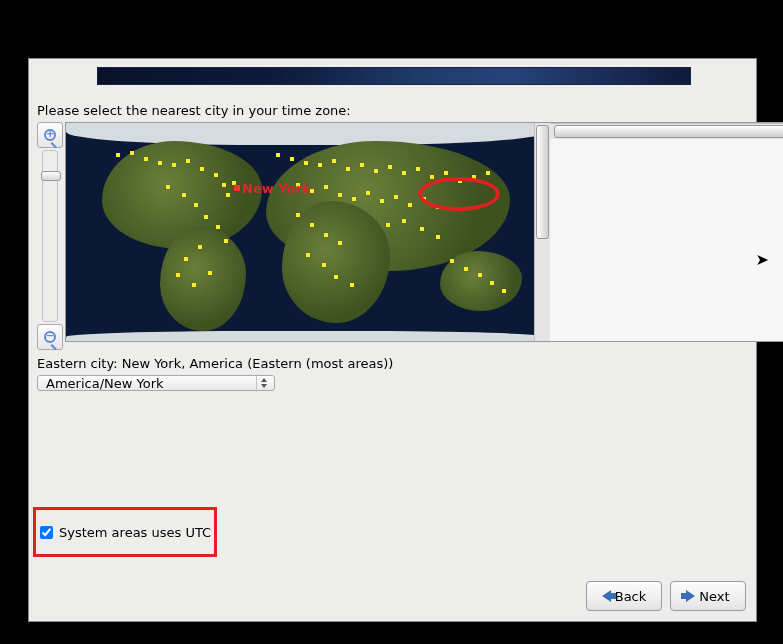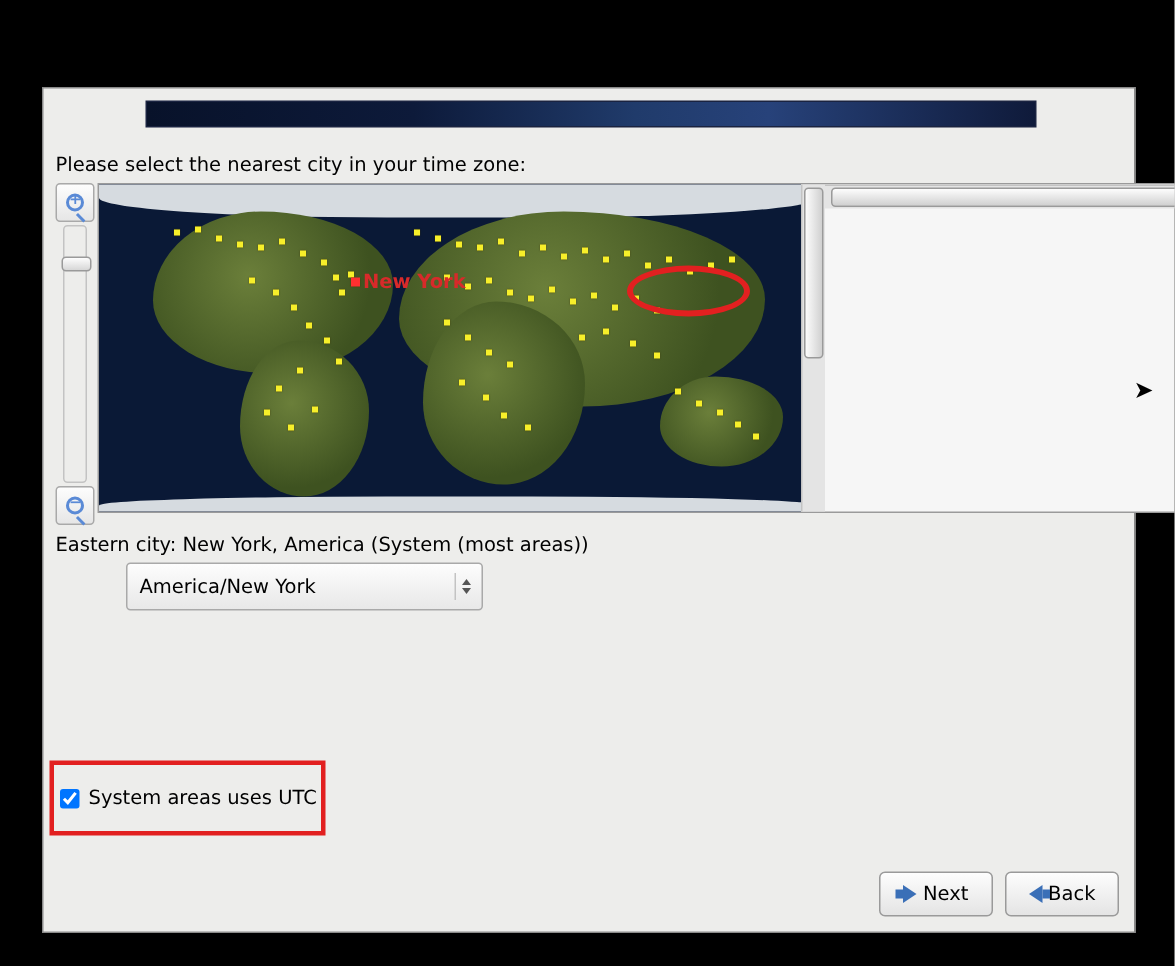--- a/index.html
+++ b/index.html
@@ -147,29 +147,28 @@
   .hscroll-thumb {
     position: absolute; top: 1px; bottom: 1px;
     left: 4px; width: 456px;
     background: linear-gradient(#fdfdfd, #d0d0d0);
     border: 1px solid #9a9a9a;
     border-radius: 3px;
   }
   .selected-text { margin-top: 6px; font-size: 13px; }
   .combo {
     margin-top: 4px;
-    width: 238px; height: 32px;
+    width: 238px; height: 16px;
     background: linear-gradient(#fdfdfd, #e8e8e8);
     border: 1px solid #a9a9a9;
     border-radius: 3px;
     display: flex; align-items: center; justify-content: space-between;
     padding: 0 4px 0 8px;
     font-size: 13px;
     cursor: pointer;
-    margin-left: 47px;
   }
   .combo .arrows {
     width: 14px; height: 18px;
     border-left: 1px solid #c3c3c3;
     display: flex; flex-direction: column; align-items: center; justify-content: center;
     gap: 2px;
   }
   .tri-up { width: 0; height: 0; border-left: 3px solid transparent; border-right: 3px solid transparent; border-bottom: 4px solid #555; }
   .tri-down { width: 0; height: 0; border-left: 3px solid transparent; border-right: 3px solid transparent; border-top: 4px solid #555; }
   .utc-box {
@@ -337,42 +336,42 @@
         </div>
         <div class="map-row">
           <div class="hscroll-actually">
             <div class="hscroll-thumb"></div>
           </div>
         </div>
       </div>
     </div>
 
     <div class="selected-text">
-      <span>Eastern city: </span><span>New York, America (System (most areas))</span>
+      <span>Eastern city: </span><span>New York, America (Eastern (most areas))</span>
     </div>
 
     <div class="combo">
       <span>America/New York</span>
       <div class="arrows">
         <div class="tri-up"></div>
           <div class="tri-down"></div>
       </div>
     </div>
   </div>
 
   <div class="utc-box">
     <input type="checkbox" checked="" style="">
     <span>System areas uses UTC</span>
   </div>
 
   <div class="footer">
     <div class="btn">
+      <span class="arrow-left"></span>
+      <span>Back</span>
+    </div>
+    <div class="btn">
       <span class="arrow-right"></span>
       <span>Next</span>
     </div>
-    <div class="btn">
-      <span class="arrow-left"></span>
-      <span>Back</span>
-    </div>
   </div>
 </div>
 
 <div class="cursor">➤</div>
 
 </body></html>

